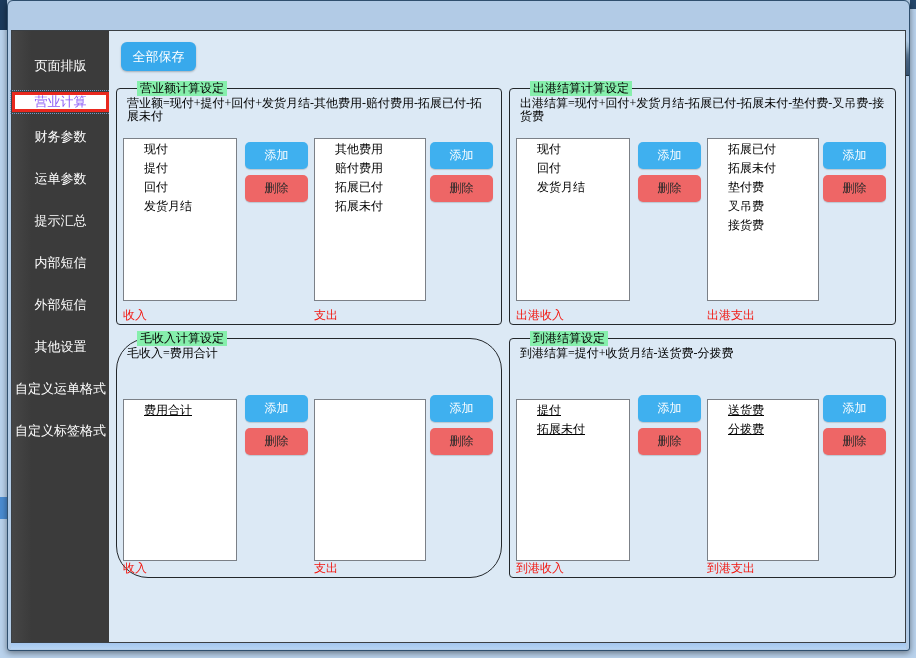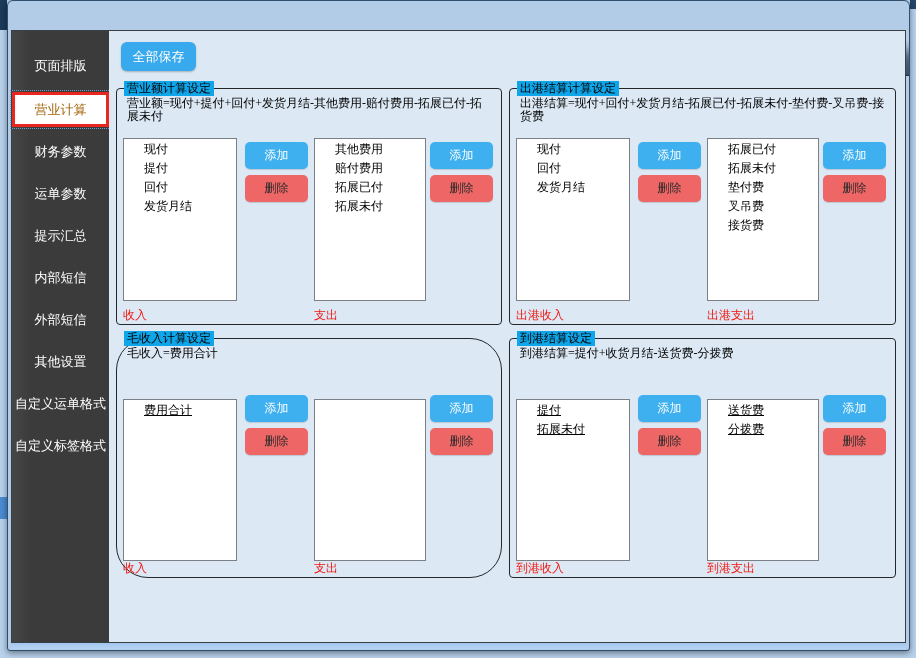--- a/index.html
+++ b/index.html
@@ -71,22 +71,22 @@
     width:97px; flex:0 0 97px;
     background:linear-gradient(90deg,#464646 0%, #3b3b3b 20%, #3b3b3b 100%);
     padding-top:14px;
     display:flex; flex-direction:column;
   }
   .side-item {
     height:42px; display:flex; align-items:center; justify-content:center;
     color:#ffffff; font-size:13px; white-space:nowrap; cursor:pointer;
   }
   .side-item.selected {
-    height:35px; margin:5px 0 4px 0;
-    background:#ffffff; color:#a16207;
+    height:20px; margin:5px 0 4px 0;
+    background:#ffffff; color:#8b5cf6;
     border:3px solid #e8281e;
     outline:1px dotted #6d9ed0; outline-offset:1px;
   }
 
   
   .content { position:relative; flex:1; background:#dce9f5; }
   .save-btn {
     position:absolute; left:12px; top:11px; width:75px; height:29px;
     background:#38a9ec; color:#fff; font-size:13px;
     border:none; border-radius:6px;
@@ -94,22 +94,22 @@
     box-shadow:0 1px 2px rgba(0,0,0,.25);
     cursor:pointer;
   }
 
   .group { position:absolute; border:1px solid #23272b; border-radius:4px; }
   .g1 { left:7px;   top:57px;  width:386px; height:237px; }
   .g2 { left:400px; top:57px;  width:387px; height:237px; }
   .g3 { left:7px;   top:307px; width:386px; height:240px;border-radius:32px; }
   .g4 { left:400px; top:307px; width:387px; height:240px; }
   .group-title {
-    position:absolute; top:-8px; left:7px;
-    background:#0ea5e9; padding:0 3px;
+    position:absolute; top:-8px; left:20px;
+    background:#86efac; padding:0 3px;
     font-size:12px; line-height:15px; color:#000; white-space:nowrap;
   }
   .formula {
     position:absolute; left:10px; top:8px; right:8px;
     font-size:12px; line-height:13px; color:#000;
     word-break:break-all;
     font-family:Liberation Serif, serif;
   }
   .listbox {
     position:absolute; top:49px; height:163px; width:114px;

